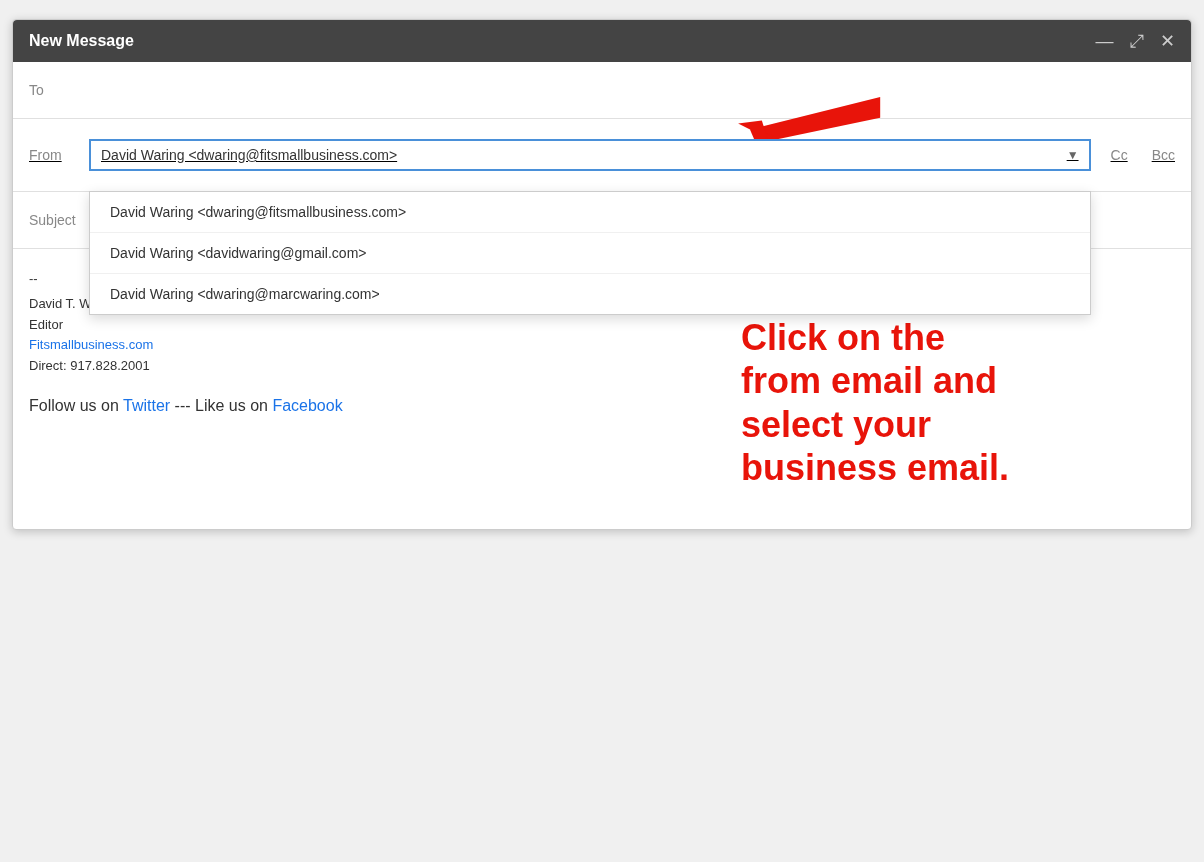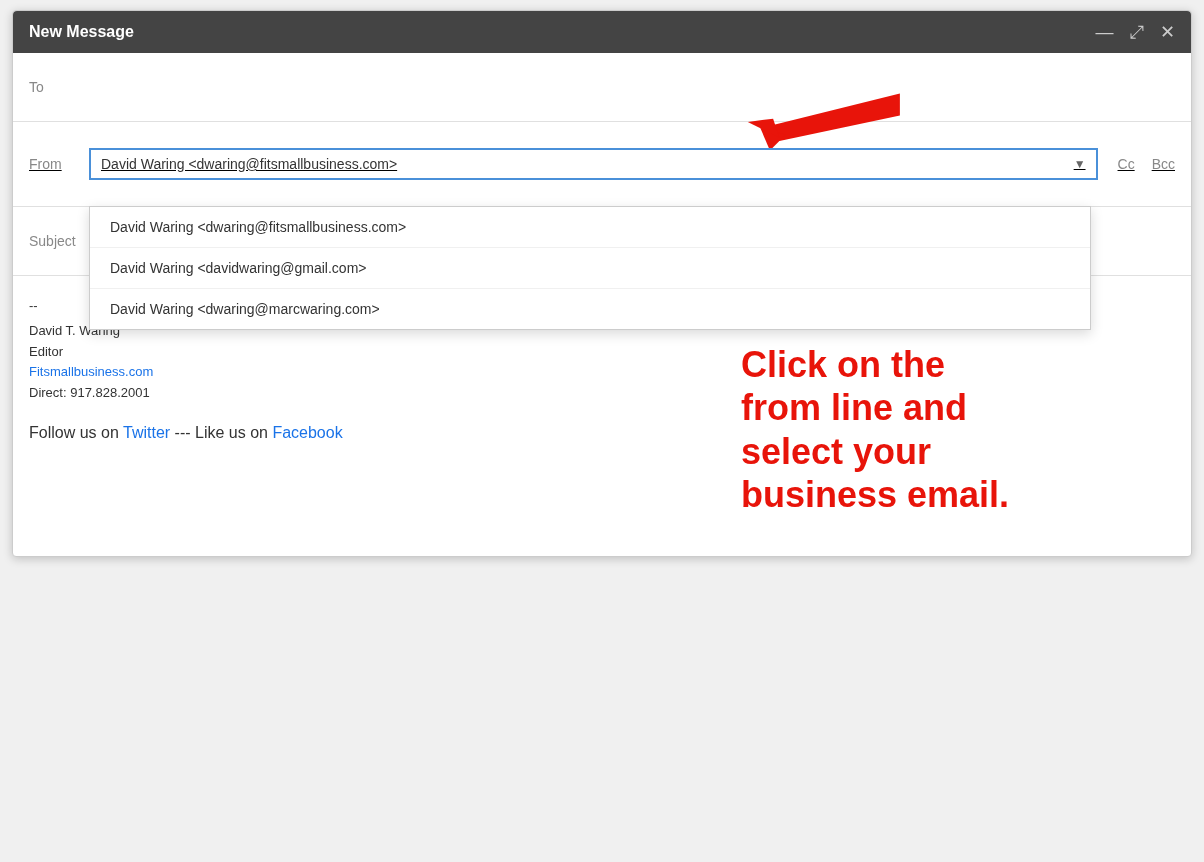--- a/index.html
+++ b/index.html
@@ -7,21 +7,21 @@
       width: 1204px;
       height: 862px;
       background: #f0f0f0;
       font-family: Arial, sans-serif;
       overflow: hidden;
       position: relative;
     }
 
     .email-window {
       width: 1180px;
-      margin: 10px auto;
+      margin: 19px auto;
       background: #fff;
       border: 1px solid #ccc;
       border-radius: 4px;
       box-shadow: 0 2px 10px rgba(0,0,0,0.2);
       overflow: visible;
       position: relative;
     }
 
     .title-bar {
       background: #444;
@@ -55,21 +55,21 @@
     }
 
     .email-body {
       padding: 0;
     }
 
     .field-row {
       display: flex;
       align-items: center;
       border-bottom: 1px solid #e0e0e0;
-      padding: 26px 16px;
+      padding: 20px 16px;
       position: relative;
     }
 
     .field-label {
       color: #888;
       font-size: 14px;
       min-width: 60px;
       flex-shrink: 0;
     }
 
@@ -105,21 +105,21 @@
     }
 
     .dropdown-arrow {
       font-size: 12px;
       color: #666;
       margin-left: 8px;
     }
 
     .cc-bcc {
       display: flex;
-      gap: 17px;
+      gap: 24px;
       margin-left: 20px;
     }
 
     .cc-bcc-link {
       color: #888;
       font-size: 14px;
       text-decoration: none;
       cursor: pointer;
     }
 
@@ -250,21 +250,21 @@
         </div>
         <div class="follow-line">
           <span>Follow us on </span><a class="signature-link">Twitter</a><span> --- Like us on </span><a class="signature-link">Facebook</a>
         </div>
       </div>
     </div>
   </div>
 
   <div class="instruction-text">
     <div>Click on the</div>
-    <div>from line and</div>
+    <div>from email and</div>
     <div>select your</div>
     <div>business email.</div>
   </div>
 
   <svg class="arrows-svg" viewBox="0 0 1180 860" xmlns="http://www.w3.org/2000/svg">
 
     <defs>
       <marker id="arrowhead1" markerWidth="10" markerHeight="7" refX="10" refY="3.5" orient="auto">
         <polygon points="0 0, 10 3.5, 0 7" fill="#e8140a"></polygon>
       </marker>

